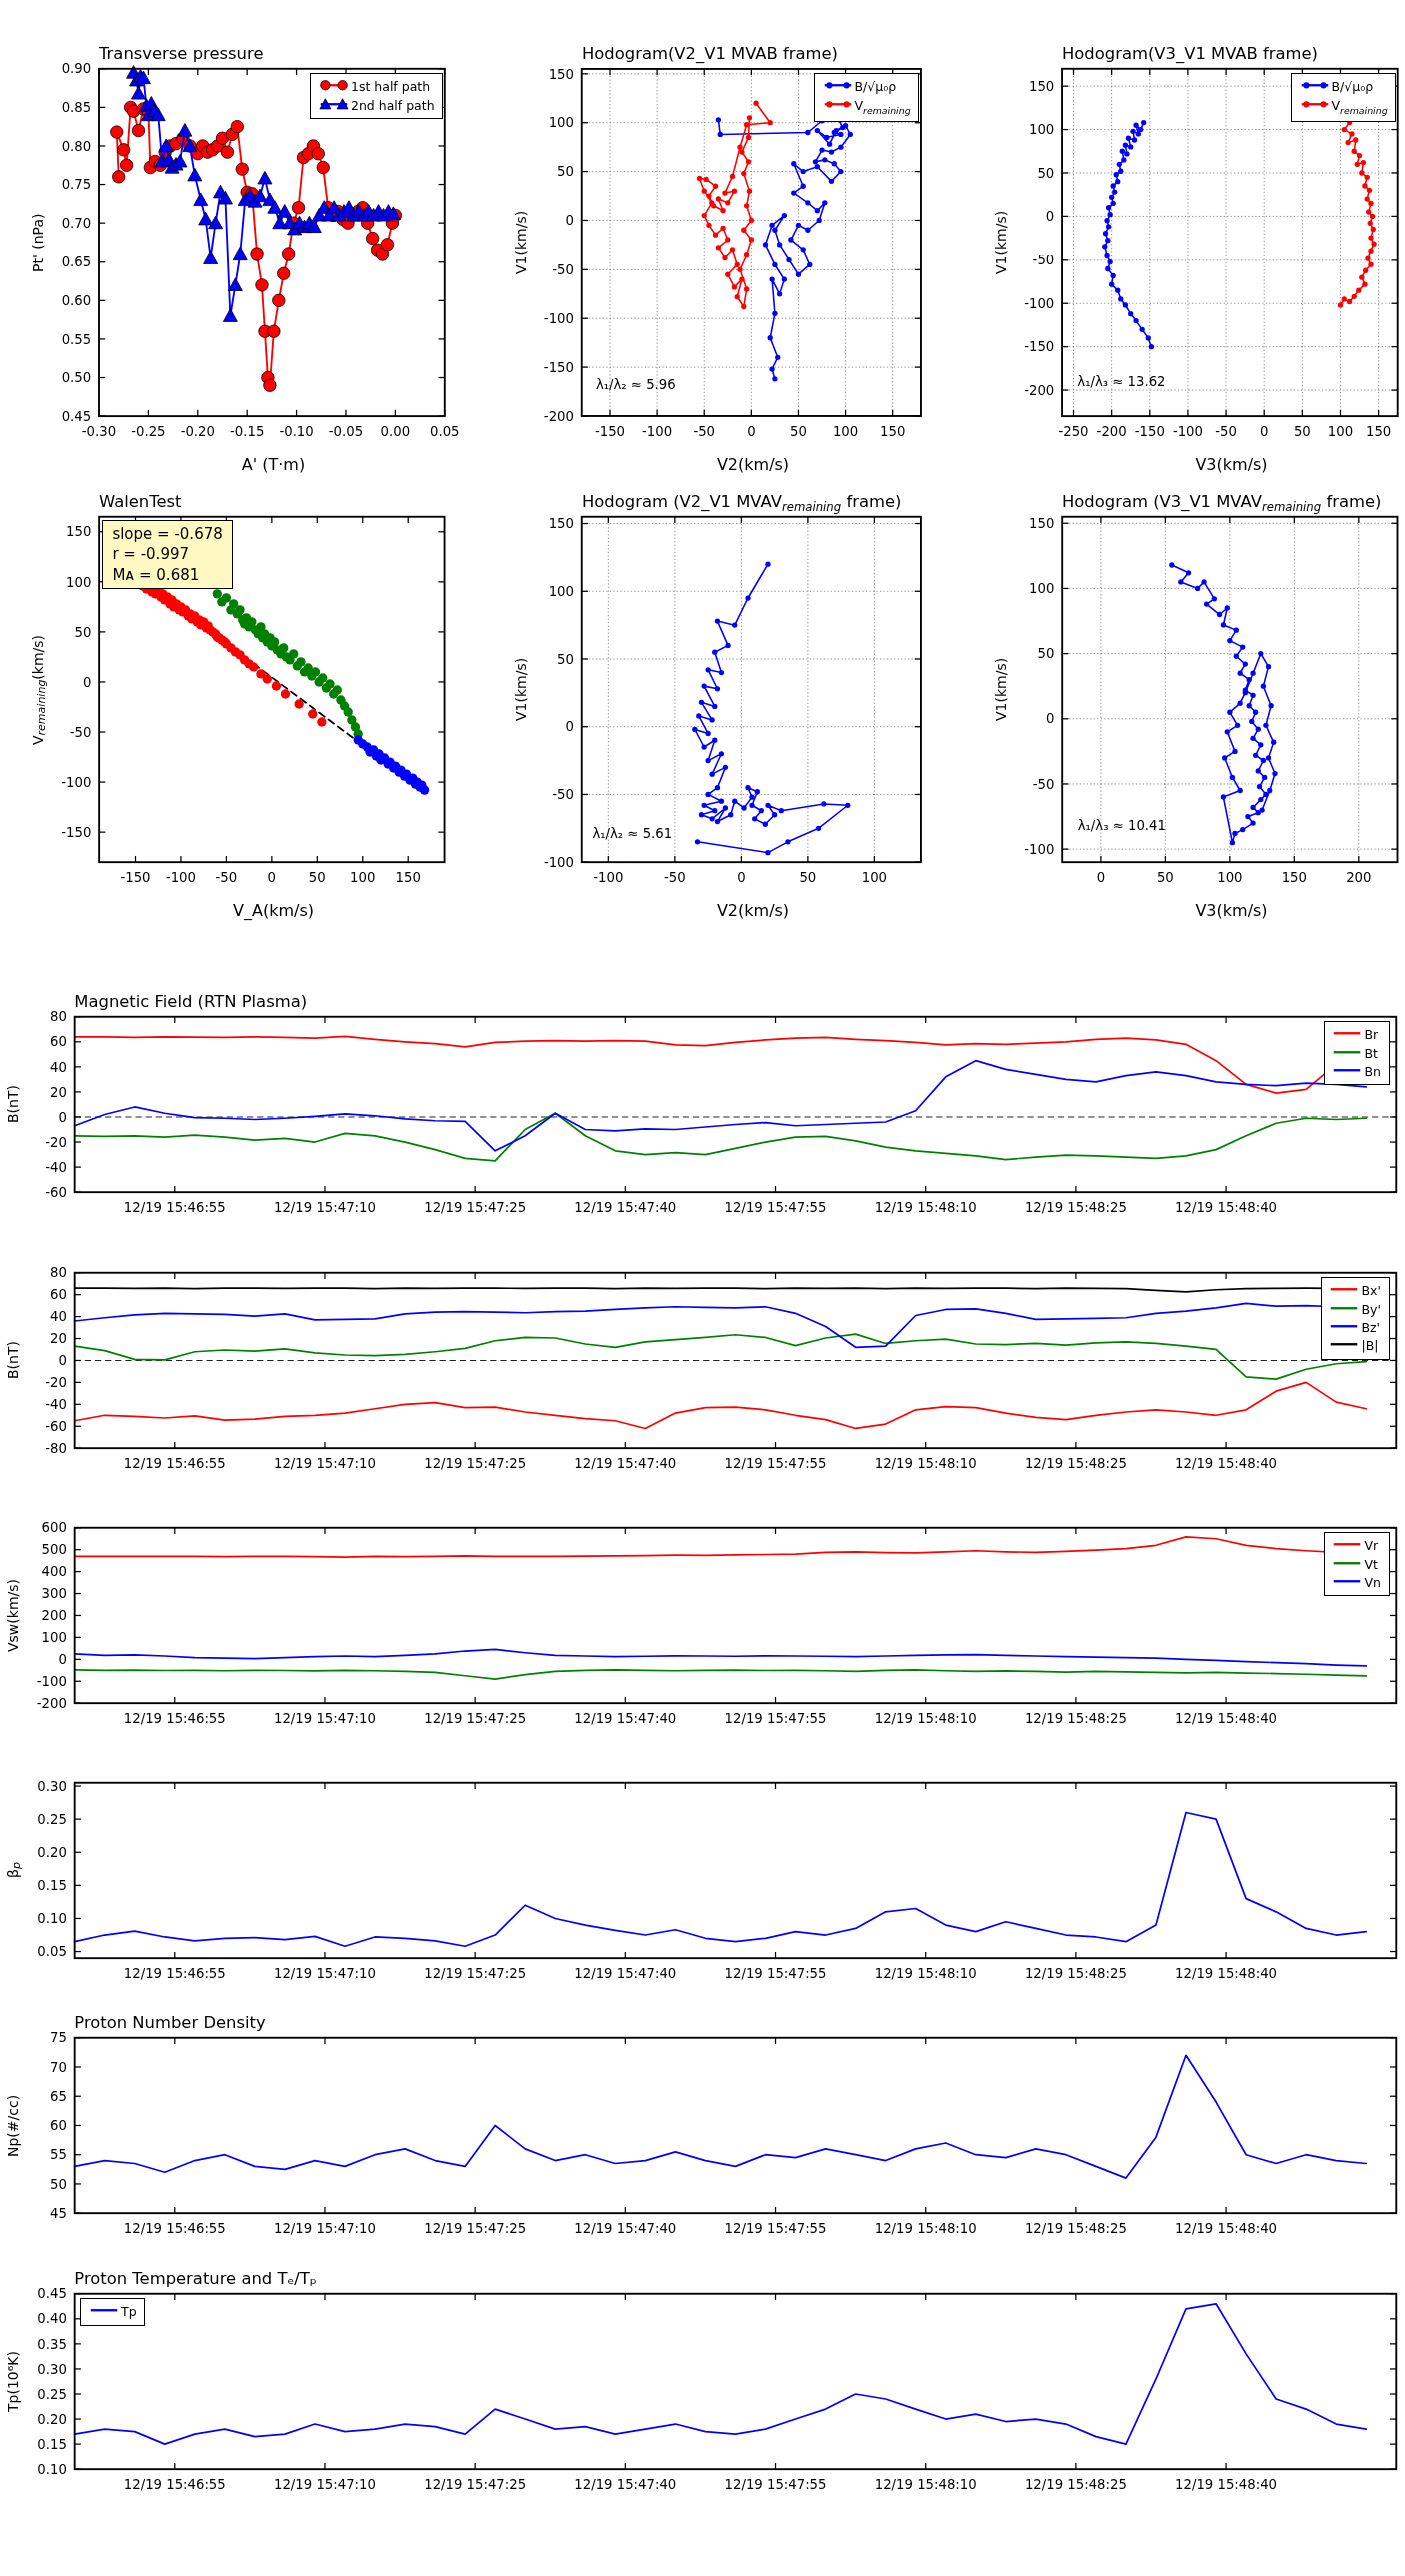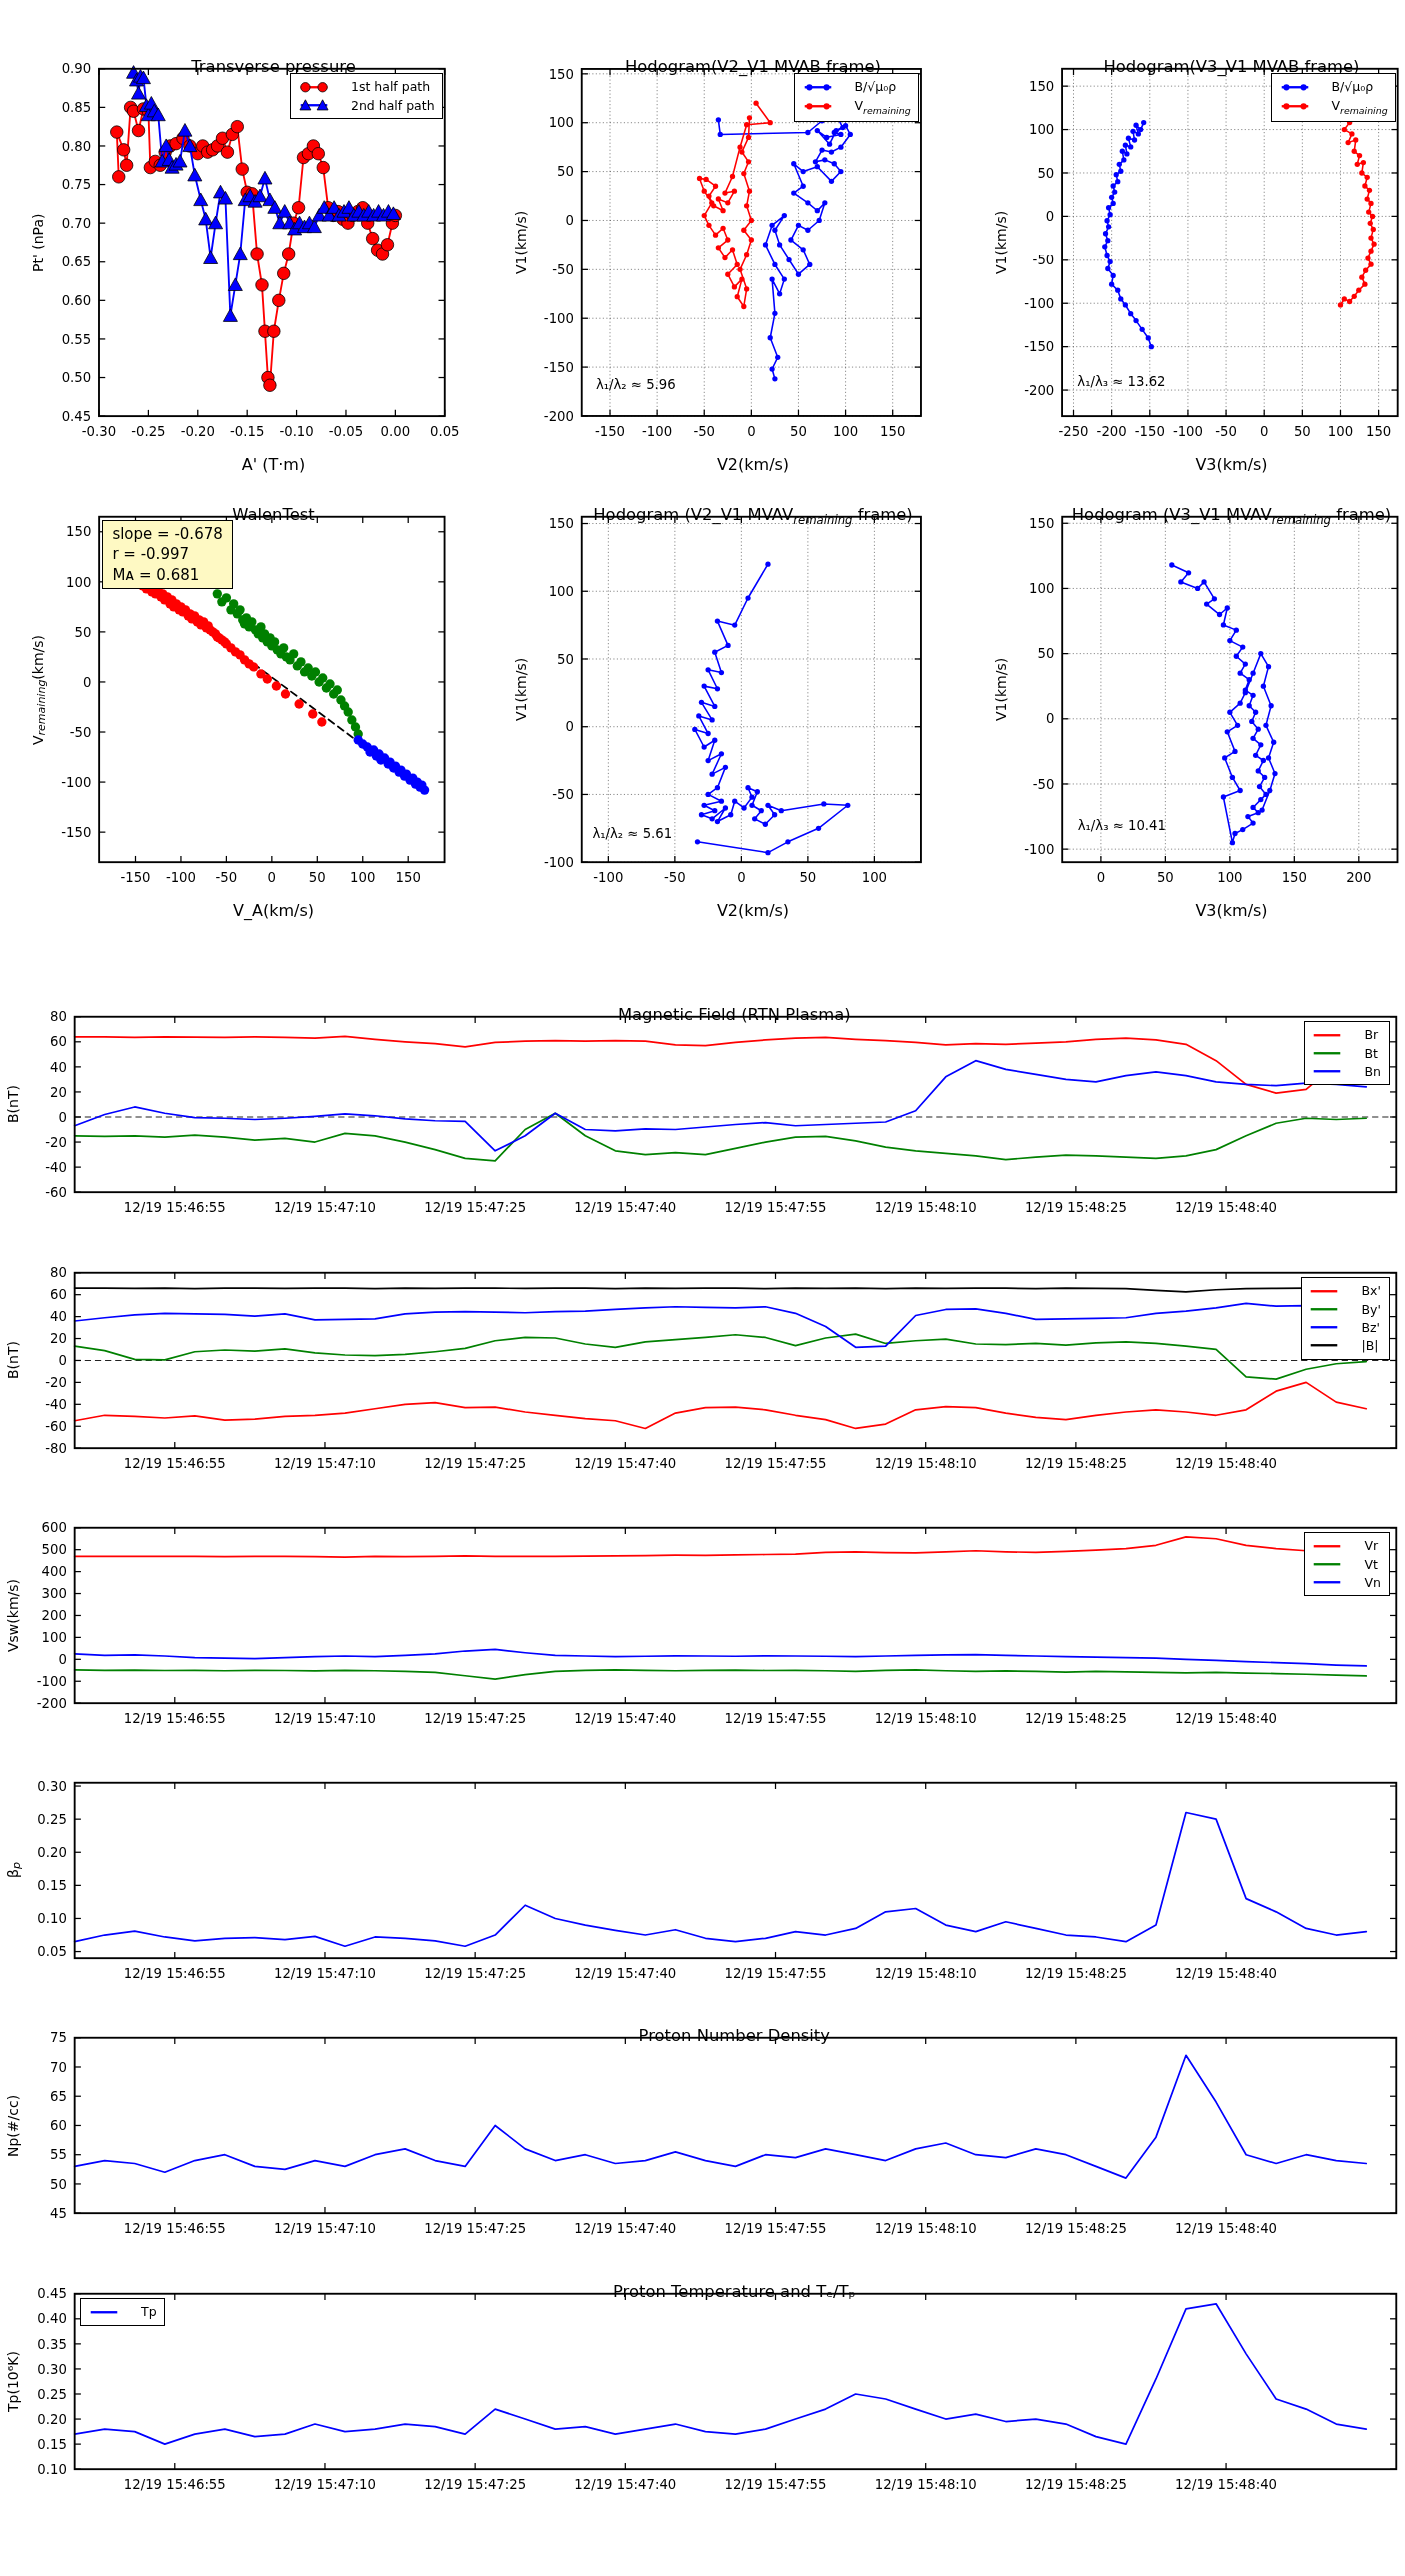--- a/index.html
+++ b/index.html
@@ -1,28 +1,28 @@
 <!DOCTYPE html>
 <html style="font-size:12.5px"><head>
 <meta charset="utf-8">
 <style>
   html,body{margin:0;padding:0;background:#fff}
   .fig{position:relative;width:1405px;height:2576px;background:#fff;
        font-family:"DejaVu Sans","Liberation Sans",sans-serif;color:#000;overflow:hidden}
   .chart{position:absolute}
   .chart svg.plot{position:absolute;left:0;top:0;overflow:visible}
   .plot text{font-family:"DejaVu Sans","Liberation Sans",sans-serif;font-size:17px;fill:#000}
-  .title{position:absolute;left:72px;right:11px;top:21px;text-align:center;font-size:16.4px;white-space:nowrap}
+  .title{position:absolute;left:72px;right:11px;top:8px;text-align:left;font-size:16.4px;white-space:nowrap}
   .title sub{font-style:italic;font-size:11.7px}
   .xlab{position:absolute;left:72px;right:11px;bottom:3.1px;text-align:center;font-size:16px}
   .ylab{position:absolute;left:3.1px;top:33px;bottom:61px;display:flex;align-items:center;justify-content:center;
         writing-mode:vertical-rl;transform:rotate(180deg);font-size:14px;white-space:nowrap}
   .ylab sub{font-style:italic;font-size:11px}
   .legend{position:absolute;background:#fff;border:1.6px solid #000;padding:3.9px 7.8px;font-size:12.5px;z-index:5}
-  .legend .row{display:flex;align-items:center;gap:22px;padding:1.6px 0;white-space:nowrap}
+  .legend .row{display:flex;gap:2px;padding:1.6px 0;white-space:nowrap}
   .legend .row sub{font-style:italic;font-size:9.4px}
   .leg-tr{top:37px;right:15.6px}
   .leg-tl{top:37px;left:78px}
   .infobox{position:absolute;left:75px;top:36px;background:#fef9c3;border:1.6px solid #000;
            padding:3.1px 9.4px;font-size:15px;line-height:1.35;z-index:5;white-space:nowrap}
 </style>
 </head>
 <body>
 
 <div class="fig">

